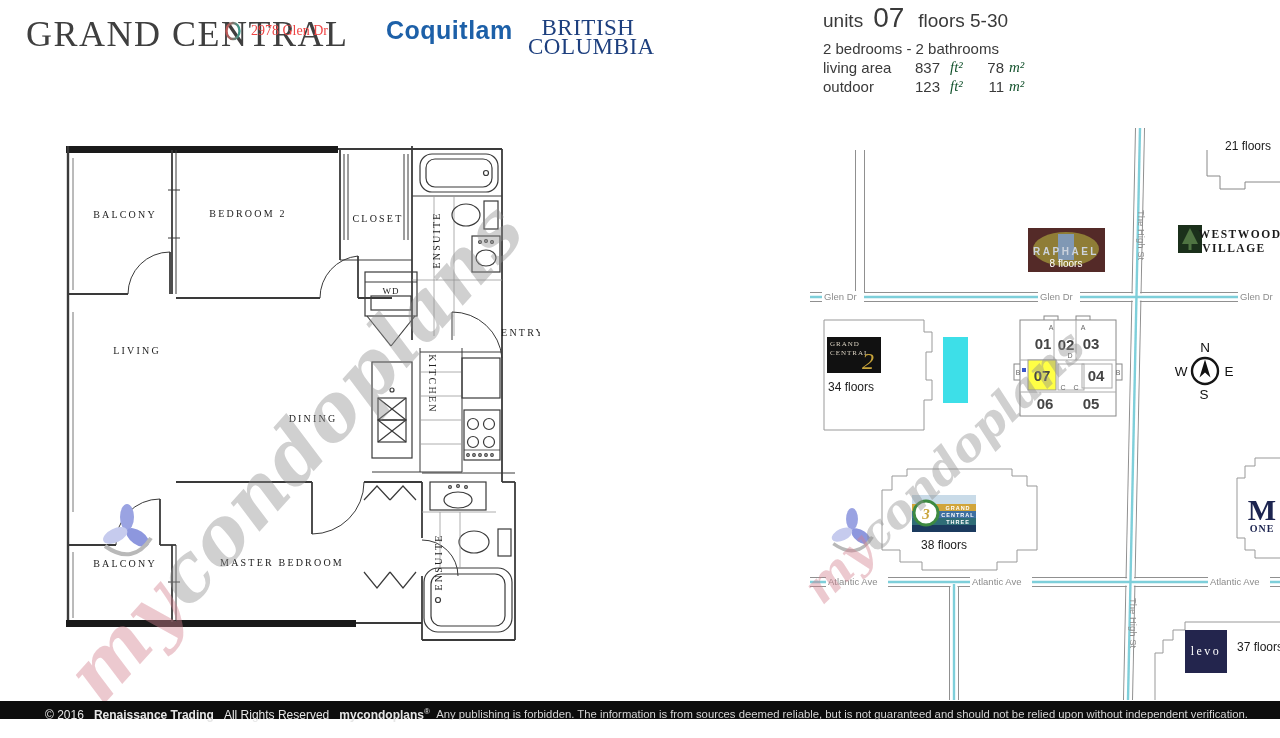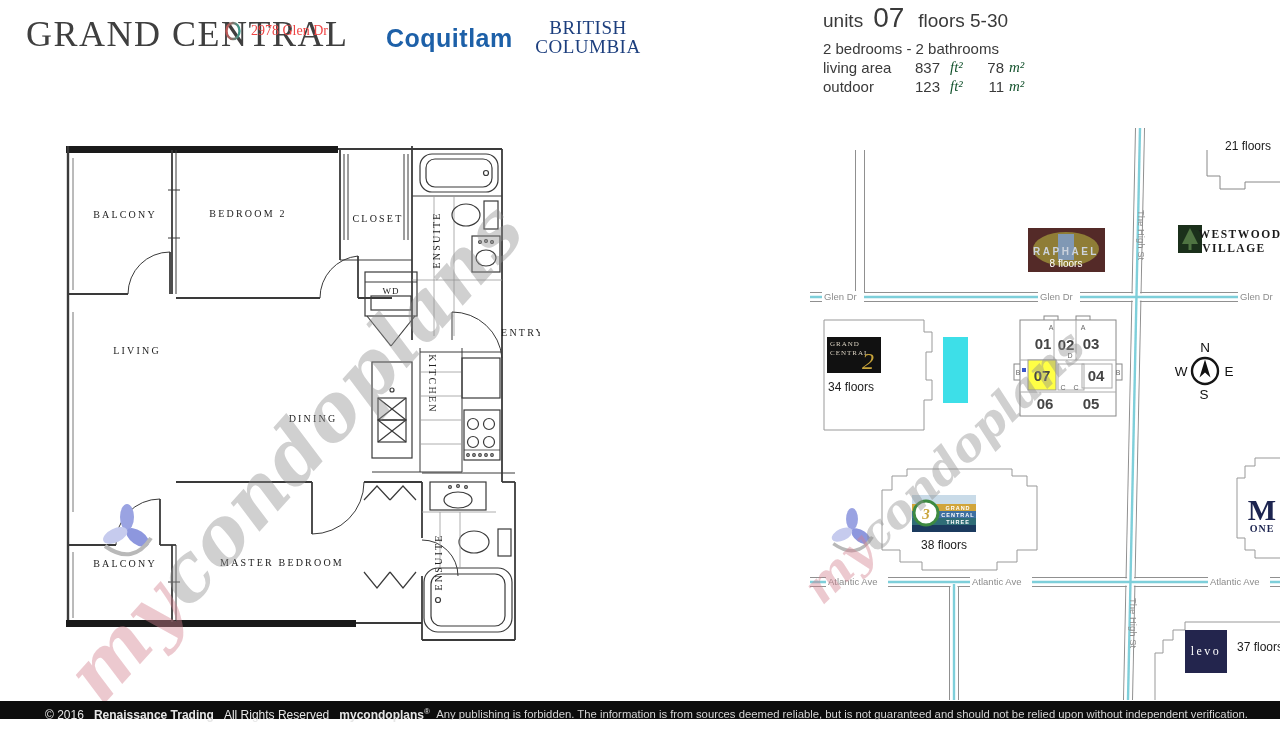--- a/index.html
+++ b/index.html
@@ -3,23 +3,23 @@
 <meta charset="utf-8">
 <style>
   html,body{margin:0;padding:0;background:#fff;width:1280px;height:738px;overflow:hidden;
     font-family:"Liberation Sans",sans-serif;position:relative;}
   .abs{position:absolute;}
   
   #brand-name{left:17px;top:13px;font-family:"Liberation Serif",serif;font-size:36px;
     color:#3f3f3f;letter-spacing:1.5px;margin-left:9px;}
   #brand-ring{left:224px;top:21px;}
   #brand-address{left:251px;top:23px;font-family:"Liberation Serif",serif;font-size:14px;color:#ef4444;}
-  #city-name{left:386px;top:24px;font-size:25px;font-weight:bold;color:#1d60a8;letter-spacing:0.5px;}
+  #city-name{left:386px;top:16px;font-size:25px;font-weight:bold;color:#1d60a8;letter-spacing:0.5px;}
   #province{left:528px;top:18px;width:120px;text-align:center;font-family:"Liberation Serif",serif;
-    color:#1d3f7e;font-size:19px;line-height:19px;letter-spacing:0.5px;}
+    color:#1d3f7e;font-size:23px;line-height:19px;letter-spacing:0.5px;}
   
   #unit-info{left:823px;top:2px;color:#3a3a3a;}
   #unit-line1{display:flex;align-items:baseline;font-size:19px;}
   #unit-line1 .big{font-size:28px;margin:0 14px 0 10px;}
   #unit-line2{font-size:15px;margin-top:6px;}
   .area-row{display:flex;font-size:15px;margin-top:2px;}
   .area-row .lbl{width:92px;}
   .area-row .v1{width:30px;text-align:left;}
   .area-row .u{width:30px;padding-left:5px;font-family:"Liberation Serif",serif;font-style:italic;color:#14532d;}
   .area-row .v2{width:24px;text-align:right;}

